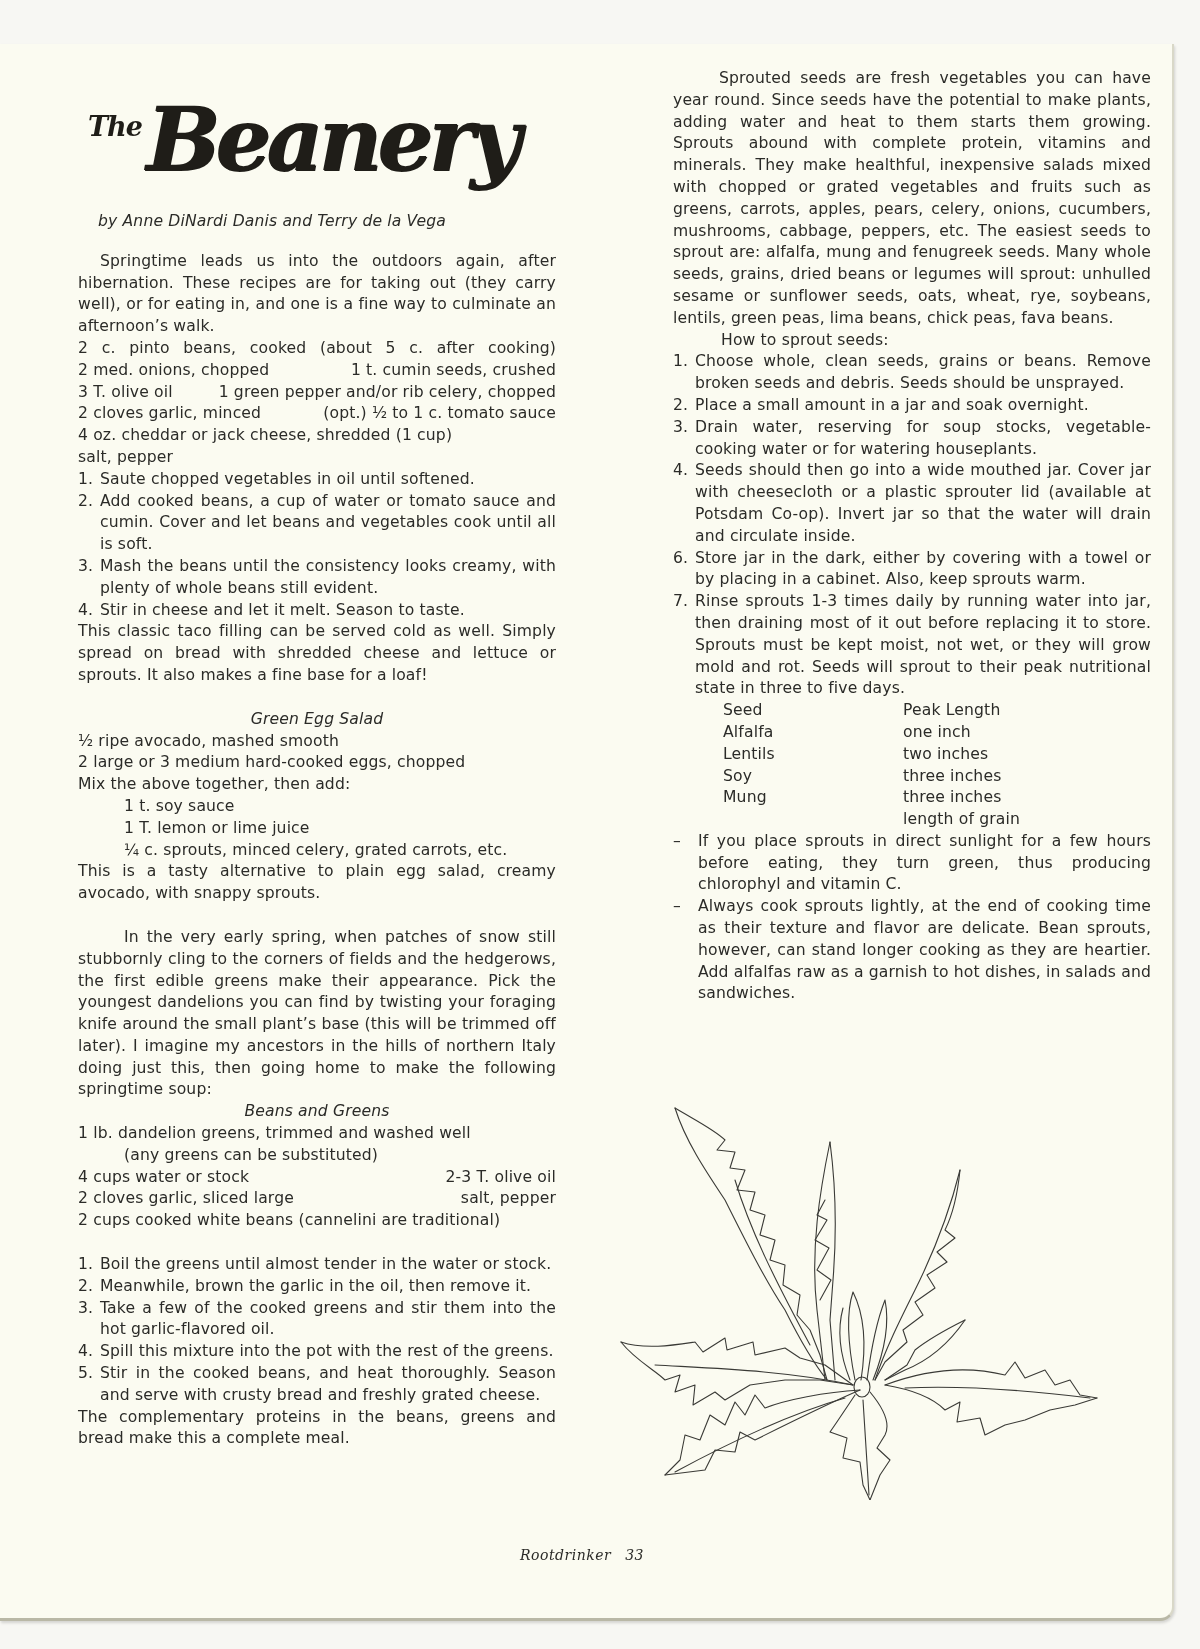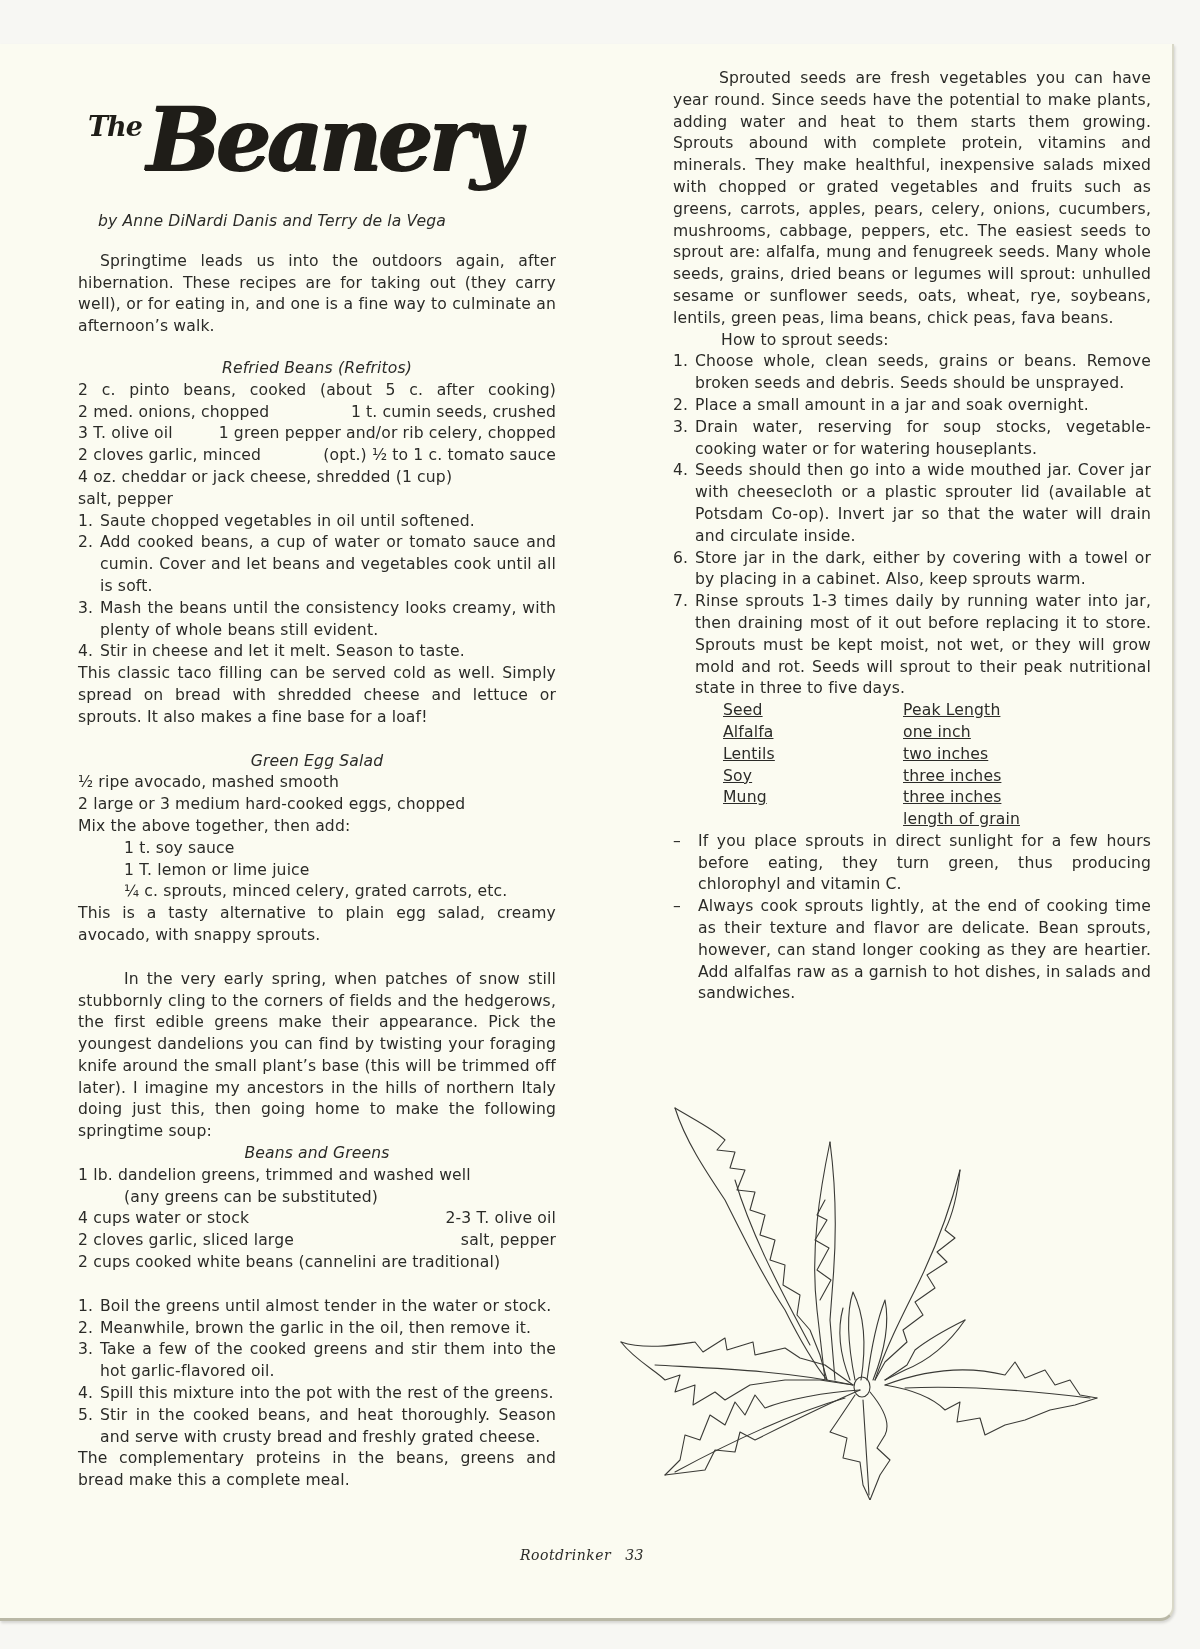--- a/index.html
+++ b/index.html
@@ -46,21 +46,21 @@
   .recipe-title { font-style: italic; text-align: center; margin-top: 0; }
   .row2 { display: flex; justify-content: space-between; }
   .steps { margin: 0; padding: 0; list-style: none; }
   .steps li { display: flex; text-align: justify; }
   .steps li .num { flex: 0 0 auto; width: 22px; }
   .steps li .txt { flex: 1; text-align: justify; }
   .sub { padding-left: 46px; }
   .gap { height: 22px; }
 
   .how { padding-left: 48px; }
-  .seed-table { margin-left: 50px; width: 400px; border-collapse: collapse; text-decoration: underline; }
+  .seed-table { margin-left: 50px; width: 400px; border-collapse: collapse; }
   .seed-table td { padding: 0; vertical-align: top; font-size: 15.6px; line-height: 21.8px; }
   .seed-table td.c1 { width: 180px; }
   .dash-list { margin: 0; padding: 0; list-style: none; }
   .dash-list li { display: flex; }
   .dash-list li .num { width: 25px; flex: 0 0 auto; }
   .dash-list li .txt { flex: 1; text-align: justify; }
 
   .dandelion { position: absolute; left: 585px; top: 1080px; width: 540px; height: 420px; }
 
   .footer {
@@ -77,21 +77,20 @@
 
 <div class="col col-left">
   <div class="title-wrap">
     <div class="title">
       <span class="the">The</span><span class="main">Beanery</span>
     </div>
   </div>
   <div class="byline">by Anne DiNardi Danis and Terry de la Vega</div>
   <p class="indent">Springtime leads us into the outdoors again, after hibernation. These recipes are for taking out (they carry well), or for eating in, and one is a fine way to culminate an afternoon’s walk.</p>
 
-  <div class="recipe-title" style="margin-top:20px">Refried Beans (Refritos)</div>
   <p style="text-align:justify;text-align-last:justify;">2 c. pinto beans, cooked (about 5 c. after cooking)</p>
   <div id="refried-rows">
       <div class="row2">
         <span>2 med. onions, chopped</span>
         <span>1 t. cumin seeds, crushed</span>
       </div>
       <div class="row2">
         <span>3 T. olive oil</span>
         <span>1 green pepper and/or rib celery, chopped</span>
       </div>

